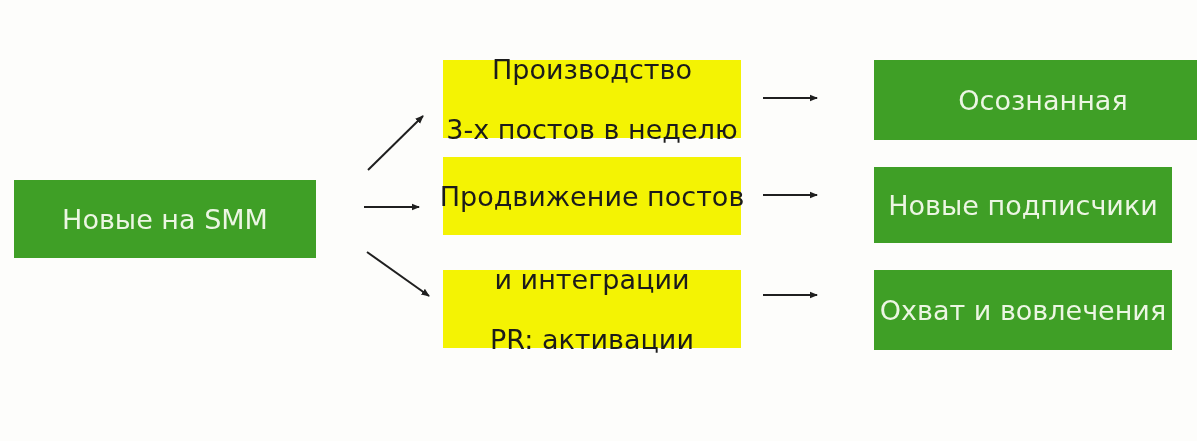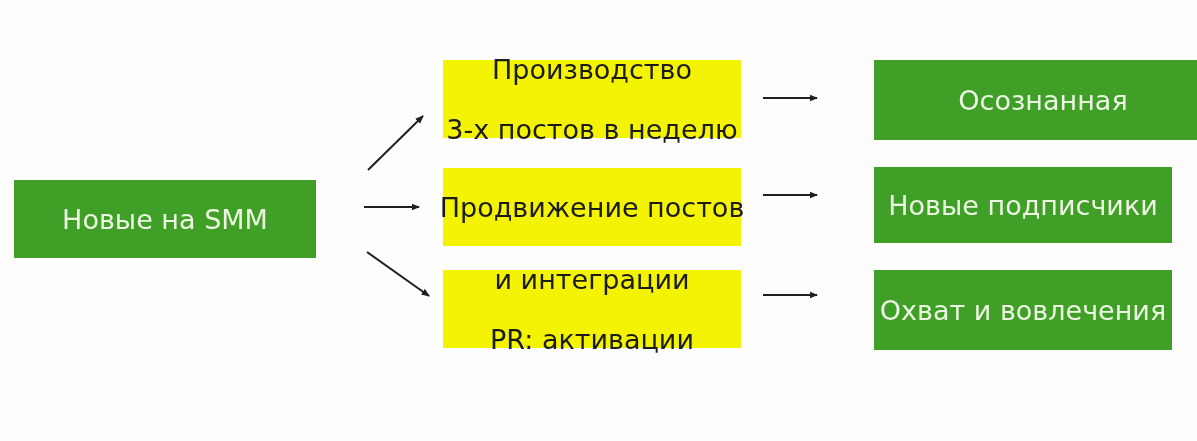--- a/index.html
+++ b/index.html
@@ -43,21 +43,21 @@
   .box.green {
     background: var(--green, #3f9f26);
     color: var(--text-on-green, #ecf6e3);
   }
   .box.yellow {
     background: var(--yellow, #f4f303);
     color: var(--text-on-yellow, #1b1b1b);
   }
   .src   { left: 14px;  top: 180px; width: 302px; height: 78px; }
   .act-0 { left: 443px; top: 60px;  width: 298px; height: 78px; }
-  .act-1 { left: 443px; top: 168px; width: 298px; height: 78px; }
+  .act-1 { left: 443px; top: 157px; width: 298px; height: 78px; }
   .act-2 { left: 443px; top: 270px; width: 298px; height: 78px; }
   .out-0 { left: 874px; top: 60px;  width: 338px; height: 80px; }
   .out-1 { left: 874px; top: 167px; width: 298px; height: 76px; }
   .out-2 { left: 874px; top: 270px; width: 298px; height: 80px; }
   .line { display: block; }
 </style>
 </head>
 <body>
 
 <div class="canvas">

